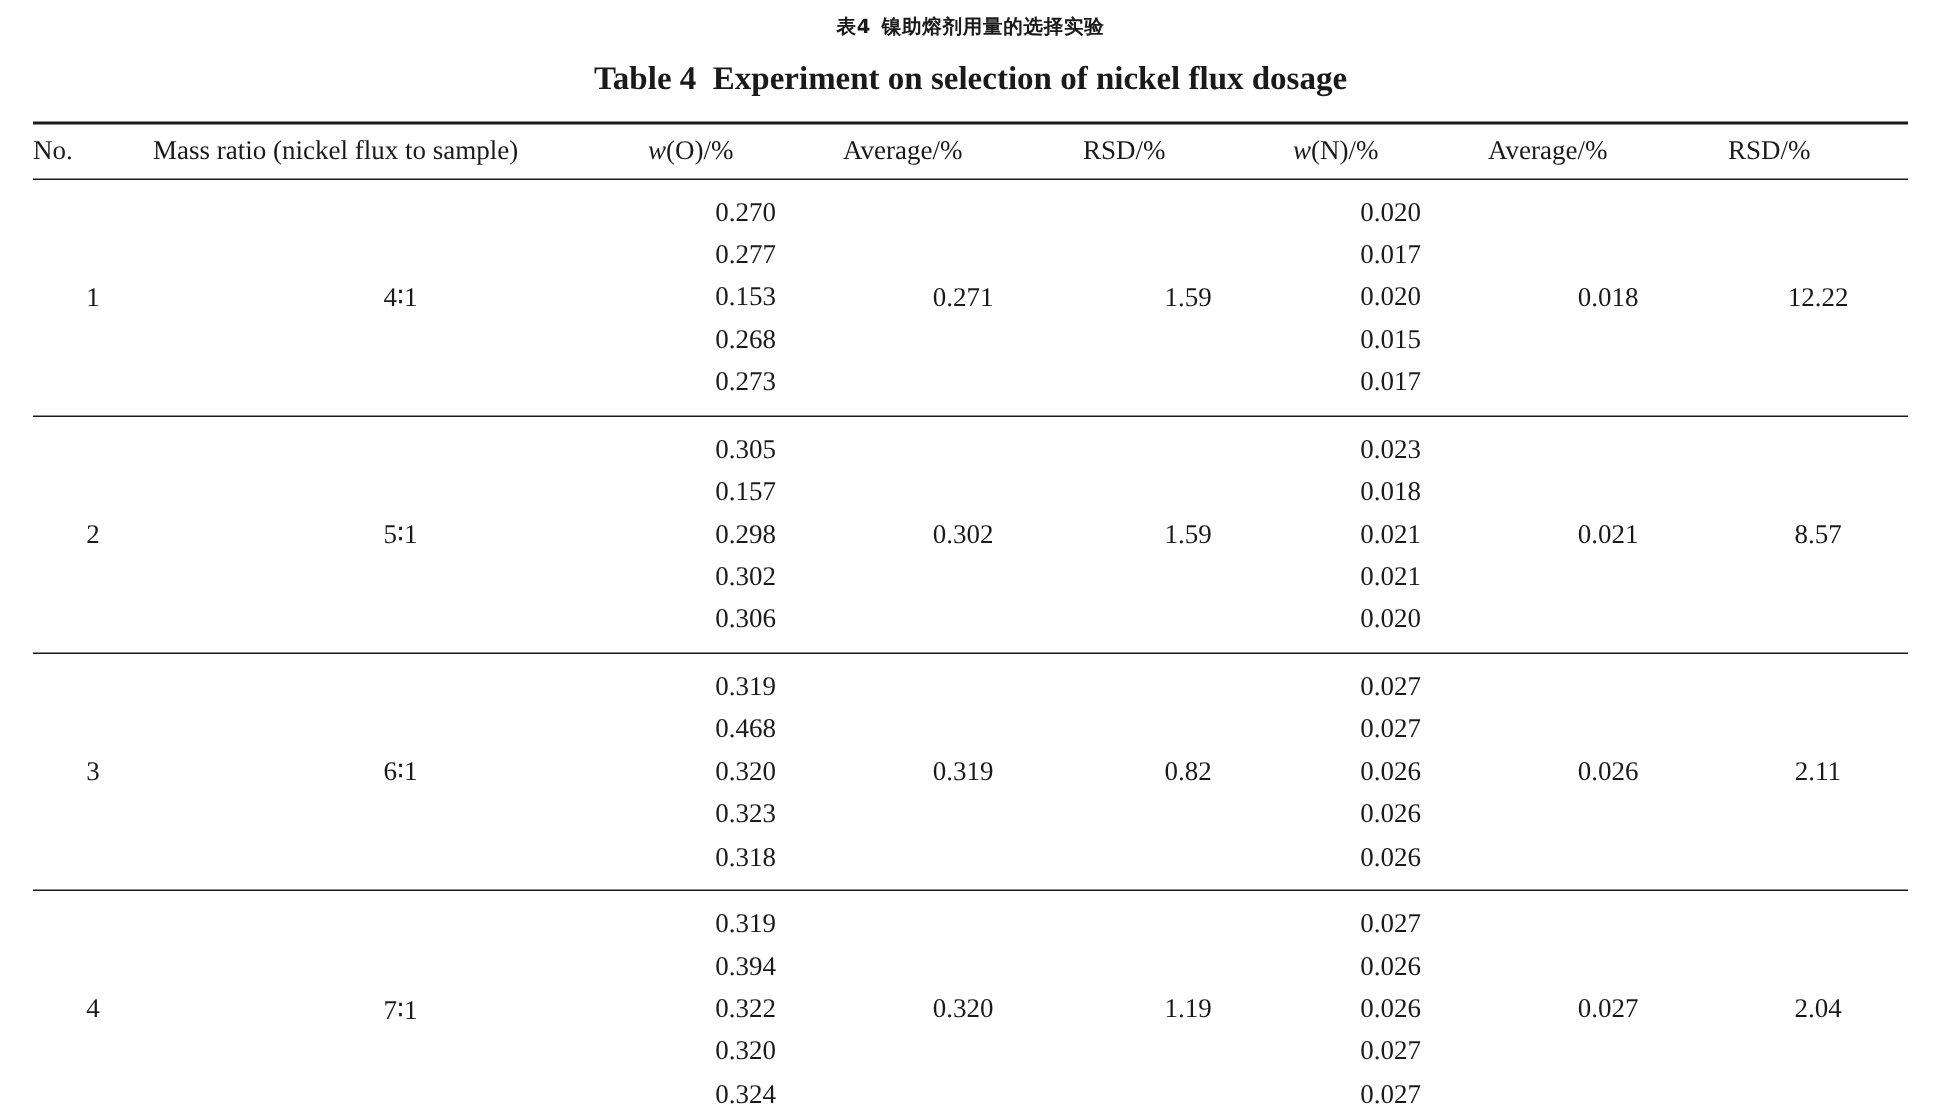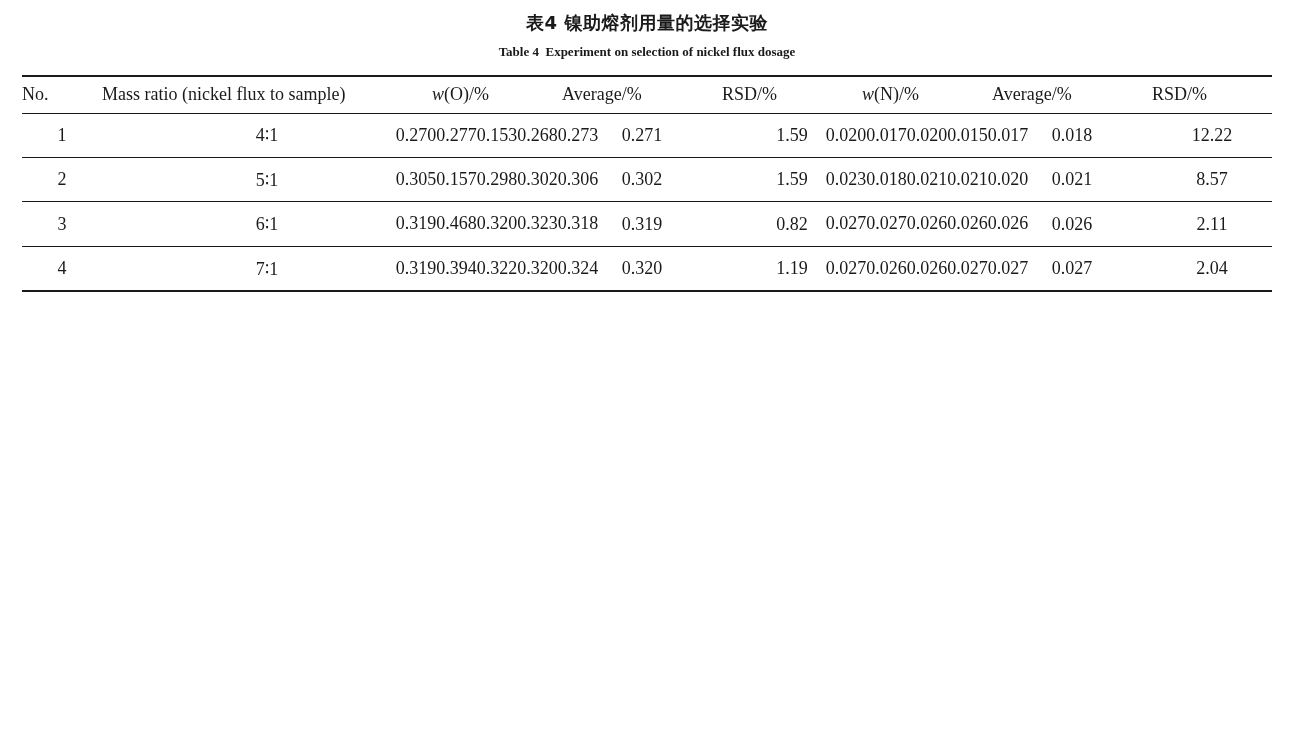--- a/index.html
+++ b/index.html
@@ -18,33 +18,33 @@
     width: 1294px;
     height: 742px;
     position: relative;
     box-sizing: border-box;
     padding: 0 22px;
   }
   .title-cn {
     text-align: center;
     font-family: "DejaVu Sans", sans-serif;
     font-weight: bold;
-    font-size: 18px;
+    font-size: 13px;
     letter-spacing: 0.5px;
     padding-top: 9px;
     line-height: 1.5;
   }
   .title-cn .tnum {
     margin-right: 7px;
   }
   .title-en {
     text-align: center;
     font-family: "Liberation Serif", serif;
     font-weight: bold;
-    font-size: 13px;
+    font-size: 22px;
     padding-top: 6px;
     line-height: 1.5;
   }
   table.data {
     width: 1250px;
     margin: 0 auto;
     border-collapse: collapse;
     margin-top: 13px;
     table-layout: fixed;
   }
@@ -68,21 +68,21 @@
     padding: 0;
   }
   tbody tr.datarow > td {
     border-top: 1.1px solid #1a1a1a;
   }
   tbody tr.datarow.first > td {
     border-top: 1.1px solid #1a1a1a;
   }
   .stack {
     display: flex;
-    flex-direction: row;
+    flex-direction: column;
     align-items: center;
     justify-content: center;
     line-height: 1.58;
     padding: 7px 0 8px 0;
   }
   .stack span {
     display: block;
   }
   td.centered {
     padding: 7px 0 8px 0;

